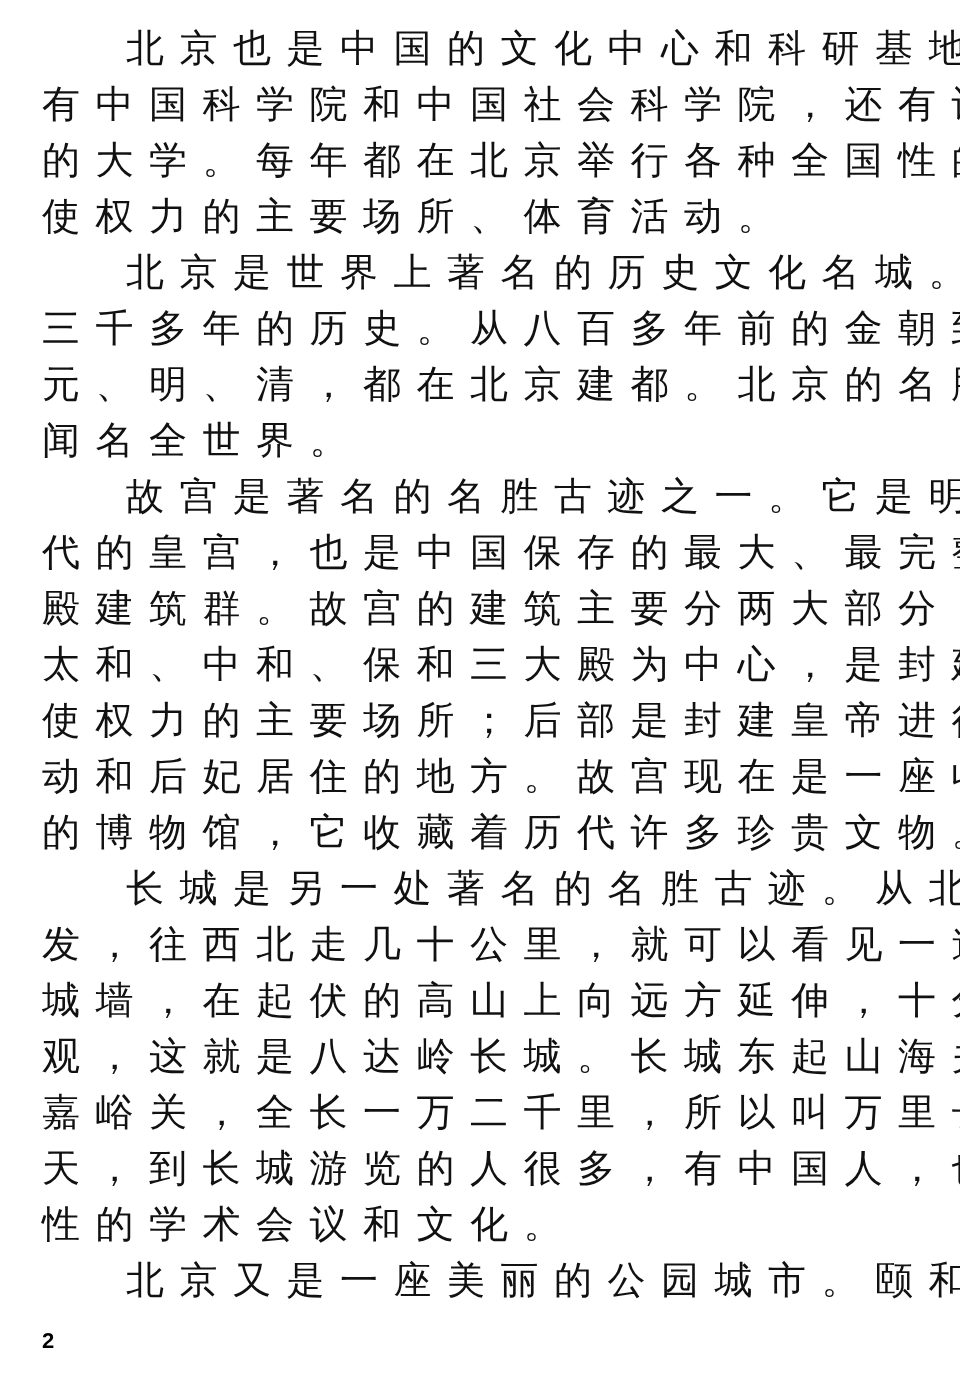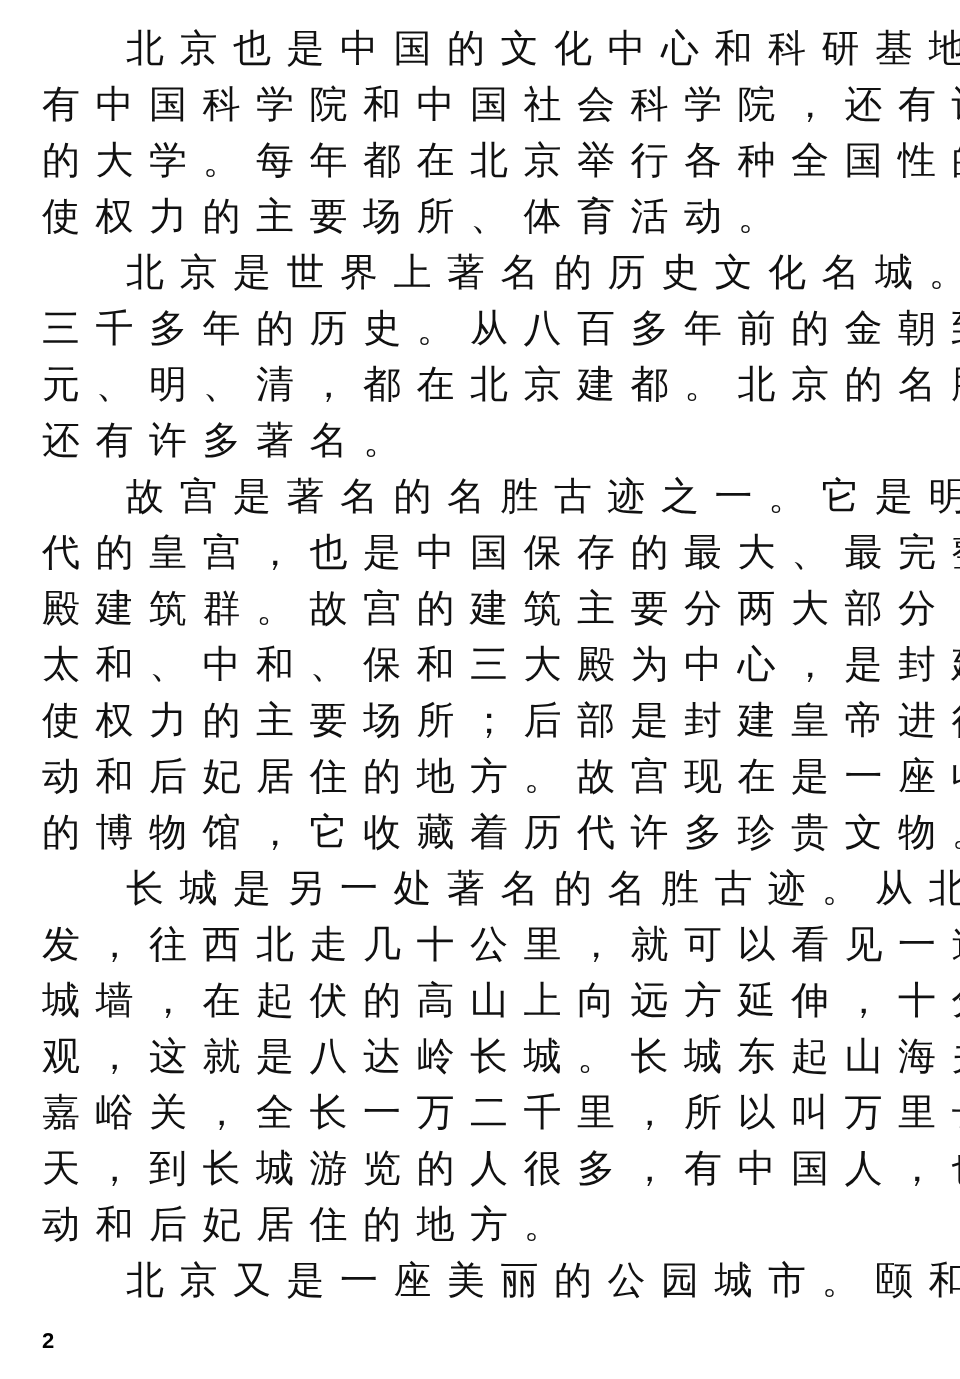--- a/index.html
+++ b/index.html
@@ -51,41 +51,41 @@
     <div class="line indent">北京也是中国的文化中心和科研基地。这里</div>
     <div class="line">有中国科学院和中国社会科学院，还有许多著名</div>
     <div class="line">的大学。每年都在北京举行各种全国性的、国际</div>
     <div class="line">使权力的主要场所、体育活动。</div>
   </div>
 
   <div>
     <div class="line indent">北京是世界上著名的历史文化名城。它已有</div>
     <div class="line">三千多年的历史。从八百多年前的金朝到后来的</div>
     <div class="line">元、明、清，都在北京建都。北京的名胜古迹，</div>
-    <div class="line">还有许多著名。</div>
+    <div class="line">闻名全世界。</div>
   </div>
 
   <div>
     <div class="line indent">故宫是著名的名胜古迹之一。它是明、清两</div>
     <div class="line">代的皇宫，也是中国保存的最大、最完整的古宫</div>
     <div class="line">殿建筑群。故宫的建筑主要分两大部分：前部以</div>
     <div class="line">太和、中和、保和三大殿为中心，是封建皇帝行</div>
     <div class="line">使权力的主要场所；后部是封建皇帝进行日常活</div>
     <div class="line">动和后妃居住的地方。故宫现在是一座收藏丰富</div>
     <div class="line">的博物馆，它收藏着历代许多珍贵文物。</div>
   </div>
 
   <div>
     <div class="line indent">长城是另一处著名的名胜古迹。从北京出</div>
     <div class="line">发，往西北走几十公里，就可以看见一道很长的</div>
     <div class="line">城墙，在起伏的高山上向远方延伸，十分雄伟壮</div>
     <div class="line">观，这就是八达岭长城。长城东起山海关，西到</div>
     <div class="line">嘉峪关，全长一万二千里，所以叫万里长城。每</div>
     <div class="line">天，到长城游览的人很多，有中国人，也有来中</div>
-    <div class="line">动和后妃居住的地方。</div>
+    <div class="line">性的学术会议和文化。</div>
   </div>
 
   <div>
     <div class="line indent">北京又是一座美丽的公园城市。颐和园、圆</div>
   </div>
 
 </div>
 
 <div class="page-number">2</div>
 

